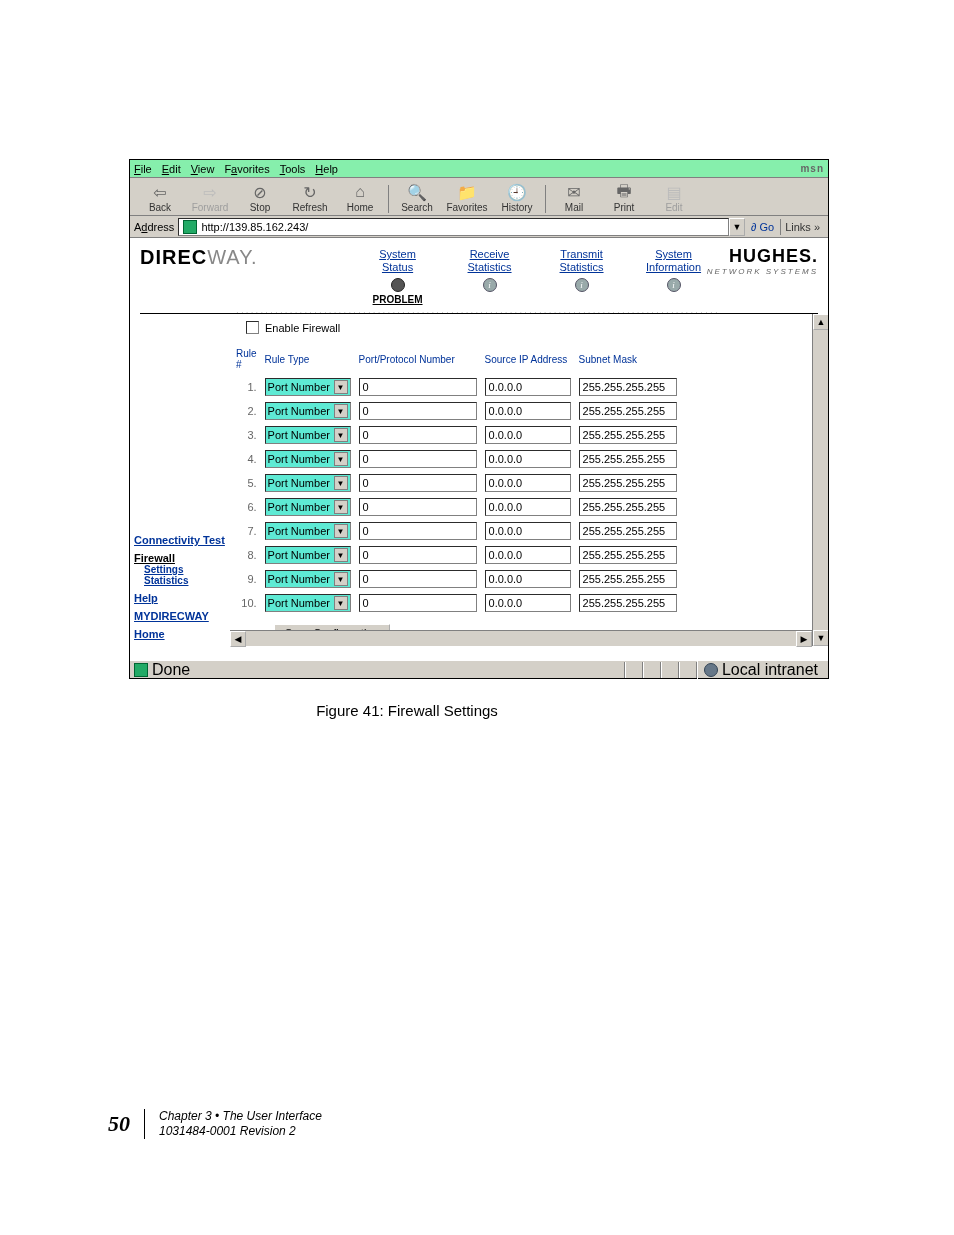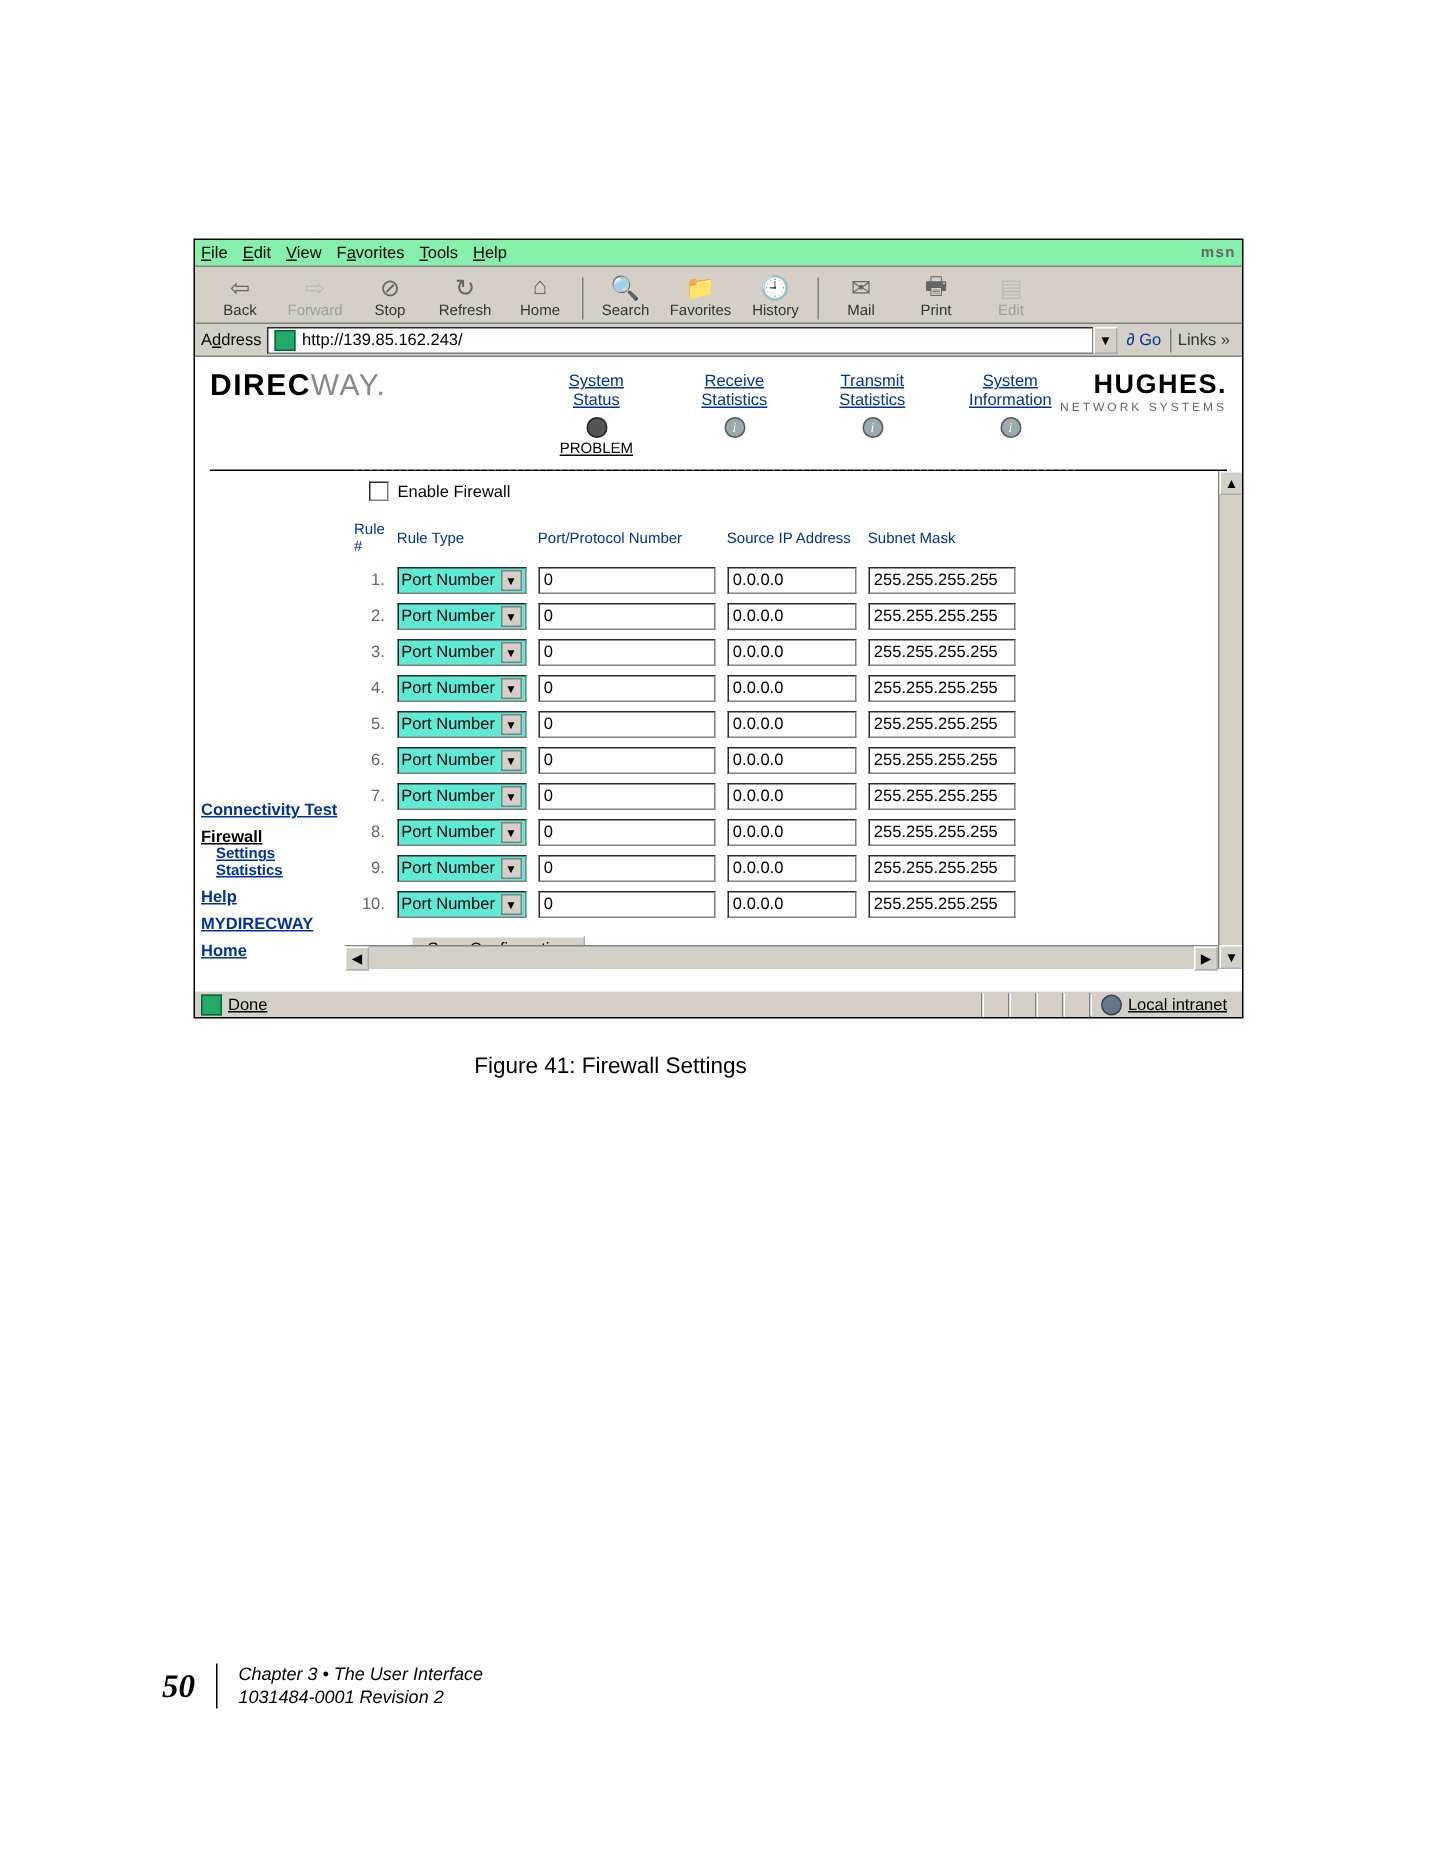--- a/index.html
+++ b/index.html
@@ -104,28 +104,28 @@
 
   .navlinks {
     display:flex; gap:32px; margin-left:110px; margin-top:2px;
     font-size:11px; text-align:center;
   }
   .navcol { display:flex; flex-direction:column; align-items:center; min-width:60px; }
   .navcol a { color:#003399; text-decoration:underline; line-height:13px; }
   .status-dot { width:14px; height:14px; border-radius:50%; margin-top:4px; }
   .dot-red { background:#555; border:1px solid #222; }
   .dot-info { background:#9aa; border:1px solid #556; display:flex; align-items:center; justify-content:center; font-size:9px; color:#fff; font-family:Georgia,serif; font-style:italic; }
-  .problem { font-weight:normal; text-decoration:underline; font-size:10px; margin-top:2px; }
+  .problem { font-weight:bold; text-decoration:underline; font-size:10px; margin-top:2px; }
 
   .hughes {
     margin-left:auto; text-align:right;
     font-family: Arial, sans-serif;
   }
   .hughes .big { font-size:18px; font-weight:900; letter-spacing:1px; }
-  .hughes .small { font-size:8px; letter-spacing:2px; color:#666; }
+  .hughes .small { font-size:8px; letter-spacing:2px; color:#666;font-style:italic; }
 
   .divider { border-top:1px solid #000; margin:4px 10px 0 10px; }
 
   .body-row { display:flex; padding:0 0 0 0; height:332px; position:relative;align-items:flex-end; }
 
   .sidebar {
     width:100px; padding:6px 4px; font-size:11px;
     display:flex; flex-direction:column; gap:6px;
   }
   .sidebar a { color:#003399; text-decoration:underline; font-weight:bold; }
@@ -168,21 +168,21 @@
     position:absolute; left:100px; right:16px; bottom:0; height:16px;
     background:#d4d0c8; border-top:1px solid #808080;
     display:flex; justify-content:space-between;
   }
   .sbtn { width:16px; height:16px; background:#d4d0c8; border:1px outset #fff; font-size:9px; display:flex; align-items:center; justify-content:center; color:#000; }
   .vscroll-inner .sbtn, .hscroll-inner .sbtn { flex:0 0 auto; }
 
   
   .statusbar {
     background:#d4d0c8; height:18px; border-top:1px solid #fff;
-    display:flex; align-items:center; font-size:11px; padding:0 4px;text-decoration:underline;
+    display:flex; align-items:center; font-size:16px; padding:0 4px;
   }
   .statusbar .pg-icon2 { width:14px; height:14px; background:#2a6; border:1px solid #063; margin-right:4px; }
   .statusbar .done { flex:1; }
   .statusbar .cells { display:flex; border-left:1px solid #808080; }
   .statusbar .cell { width:18px; height:16px; border-left:1px solid #fff; border-right:1px solid #808080; }
   .statusbar .zone { display:flex; align-items:center; gap:4px; padding:0 6px; border-left:1px solid #fff; }
   .statusbar .globe { width:14px; height:14px; border-radius:50%; background:#678; border:1px solid #345; }
 
   
   .caption {

